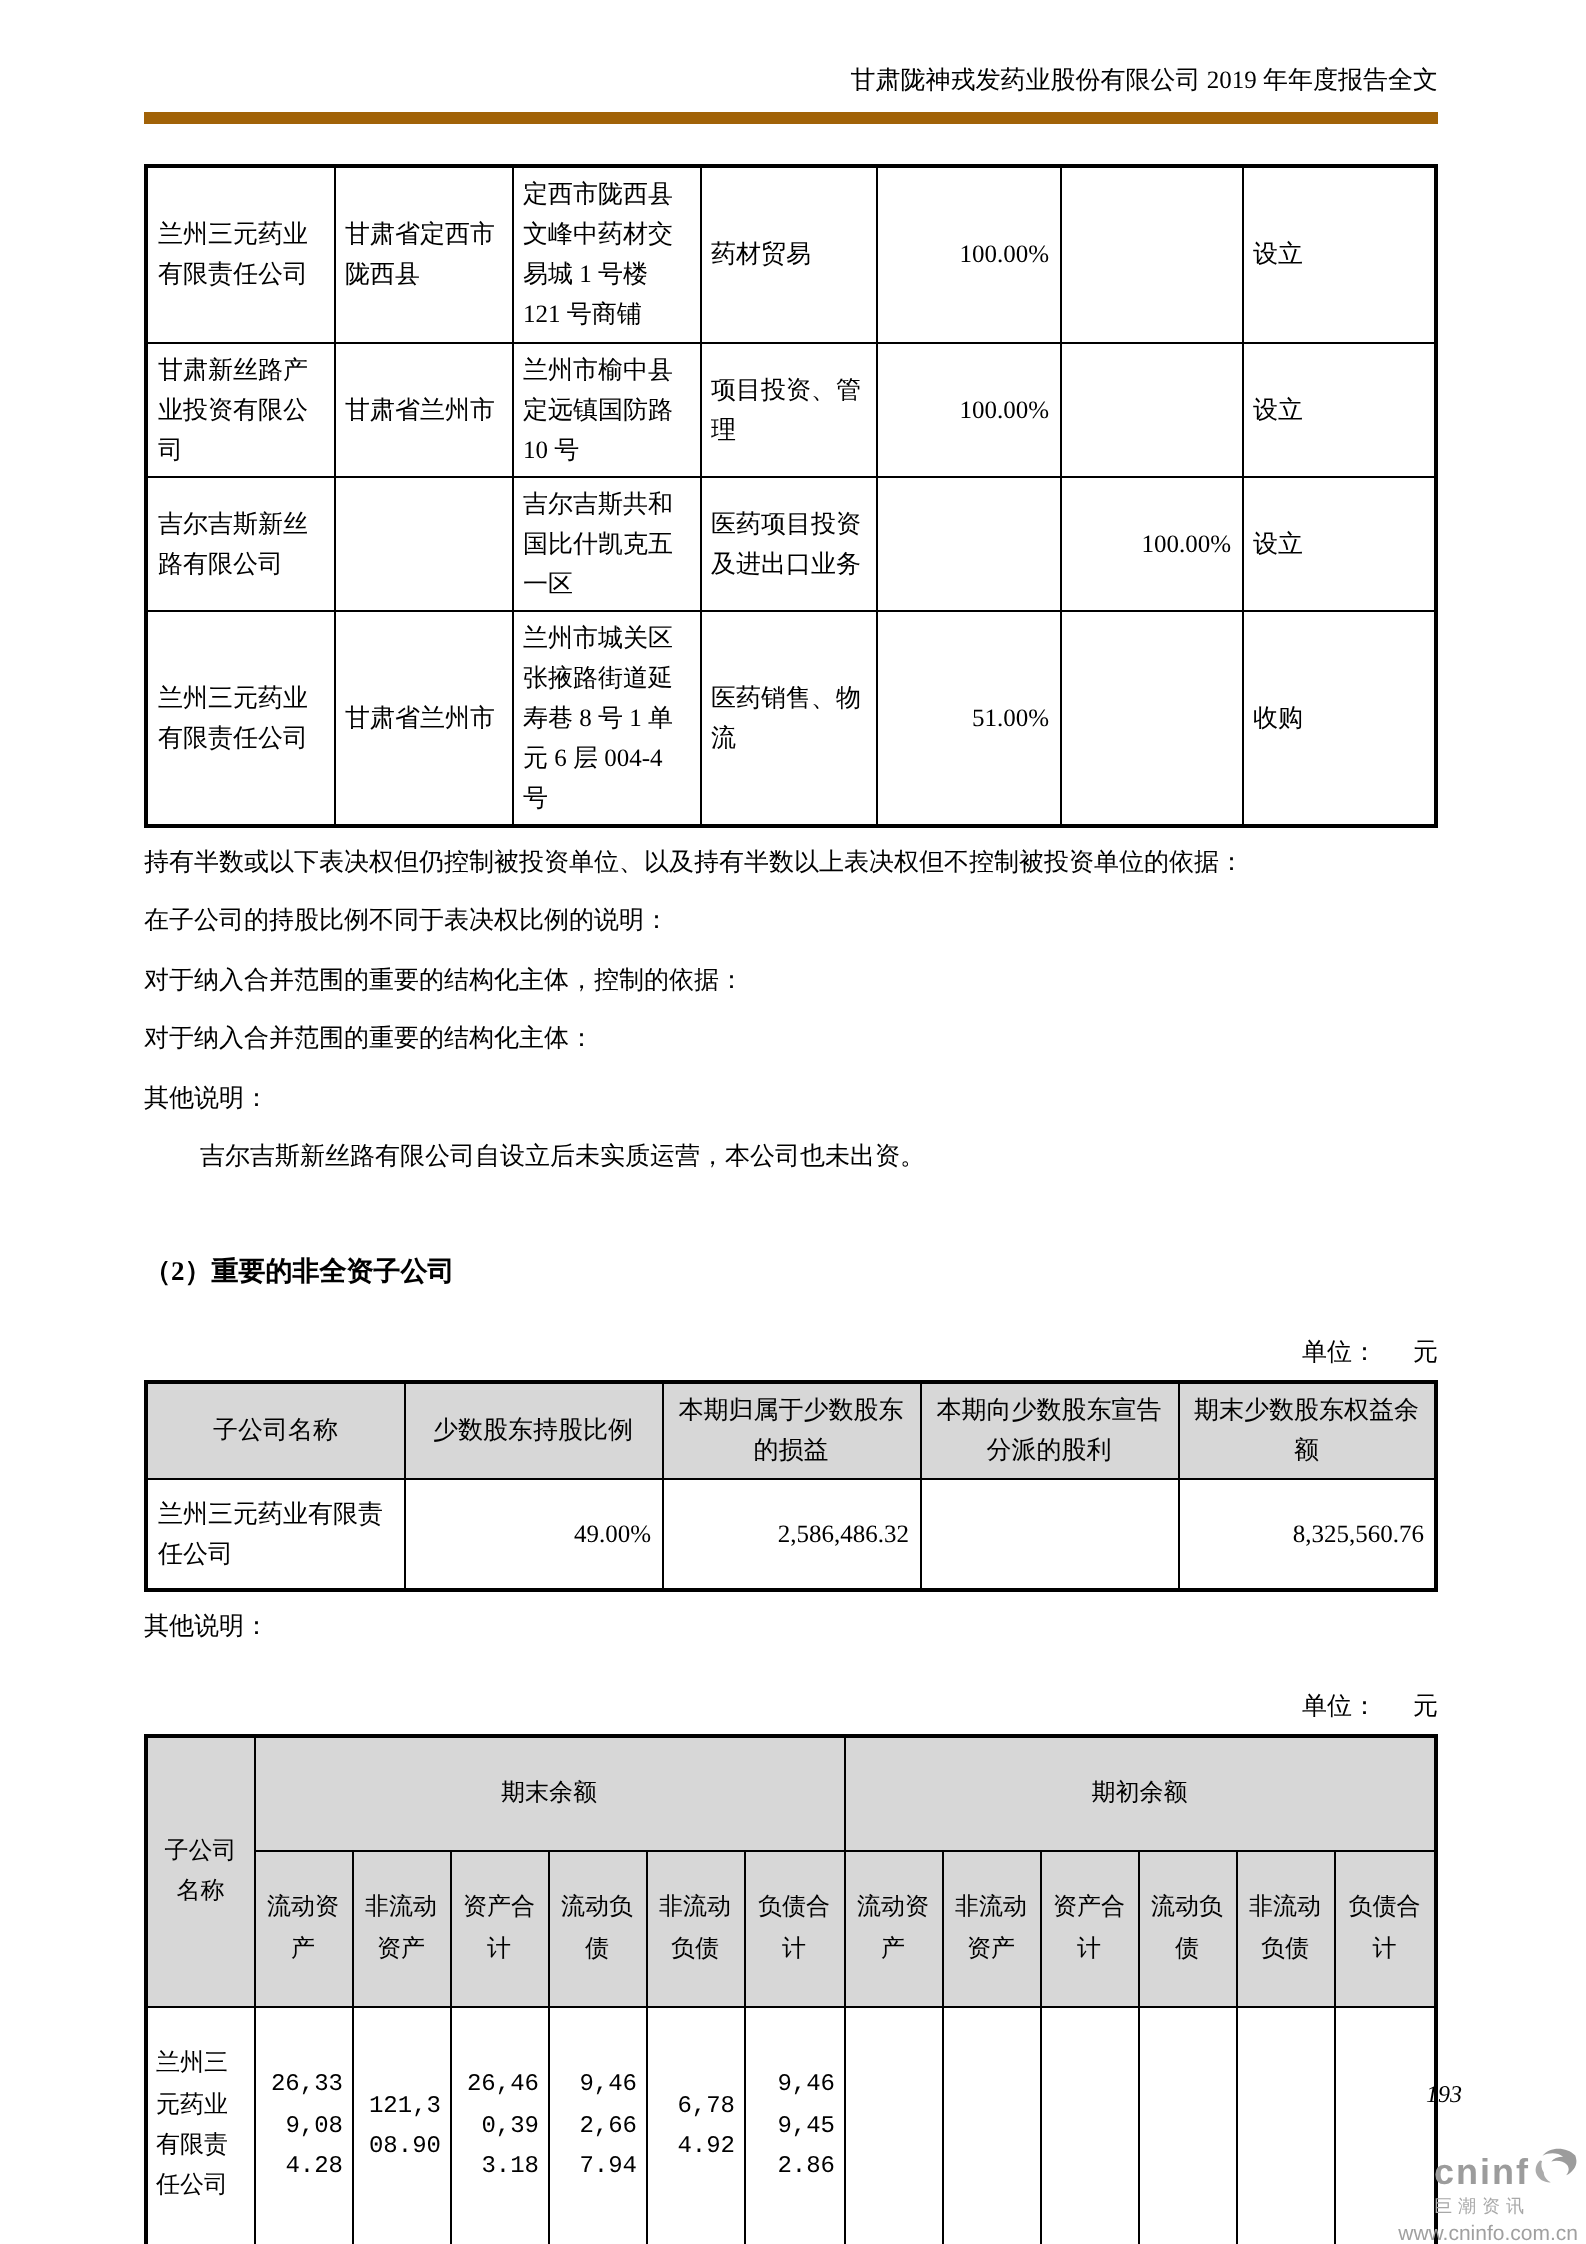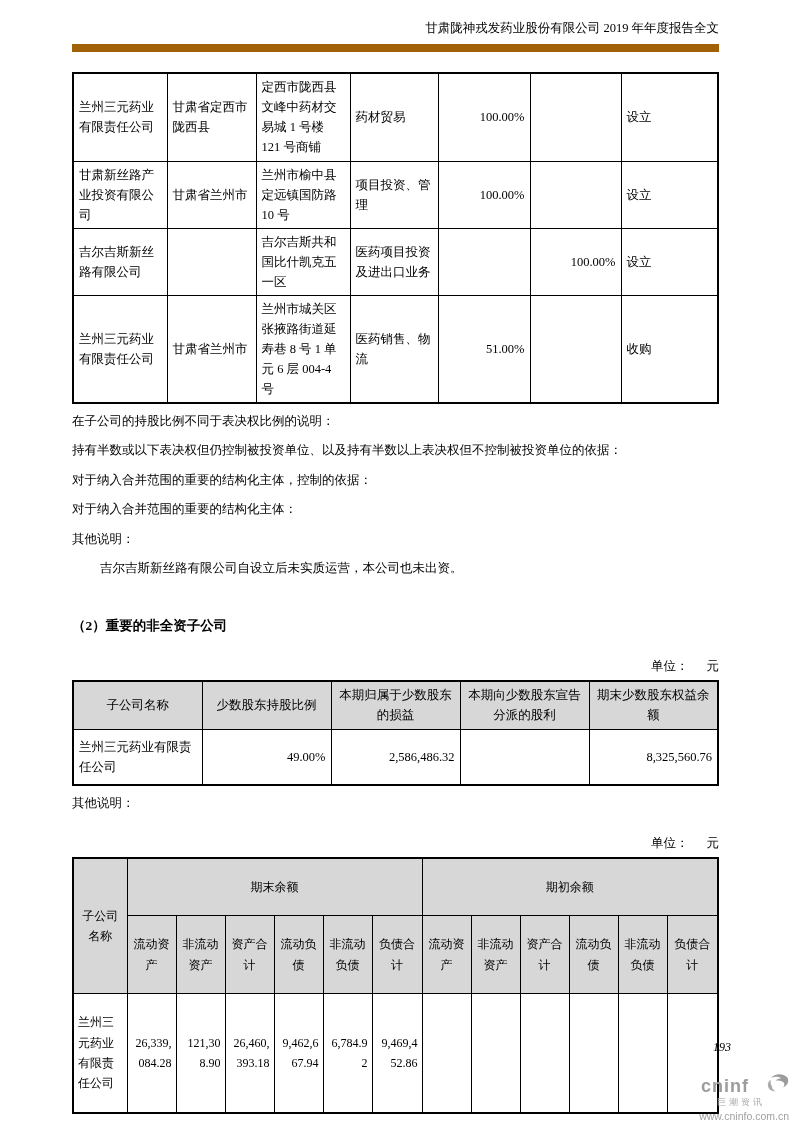--- a/index.html
+++ b/index.html
@@ -1,22 +1,22 @@
 <!DOCTYPE html>
 <html><head>
 <meta charset="utf-8">
 <style>
   * { box-sizing: border-box; margin: 0; padding: 0; }
   html,body { background:#ffffff; }
   body { font-family:"Liberation Serif","DejaVu Serif",serif; color:#000; }
   .page { position:relative; width:793px; height:1122px; background:#fff; overflow:hidden; }
   .content { position:absolute; left:72px; top:0; width:647px; }
 
-  .doc-header { padding-top:20px; text-align:right; font-size:12.5px;
-                border-bottom:8px solid #a16207; padding-bottom:7px; }
+  .doc-header { padding-top:32px; text-align:right; font-size:12.5px;
+                border-bottom:6px solid #a16207; padding-bottom:7px; }
 
   table { border-collapse:collapse; table-layout:fixed; width:647px;
           font-size:12.5px; border:2px solid #000; }
   td, th { border:1px solid #000; vertical-align:middle; padding:3px 5px;
            font-weight:normal; line-height:1.6; word-break:break-word; }
   .hd { background:#d7d7d7; text-align:center; }
   .num { text-align:right; }
 
   .t1 { margin-top:20px; }
   .t1 tr.r1 { height:88px; }
@@ -30,32 +30,32 @@
 
   .sec-heading { font-size:13.5px; font-weight:bold; margin-left:0; margin-top:40px; }
 
   .unit-row { text-align:right; font-size:12.5px; margin-top:23px; margin-bottom:5px; }
   .unit-row .u-val { margin-left:18px; }
 
   .t2 tr.hrow { height:48px; }
   .t2 tr.drow { height:56px; }
 
   .t3 { font-size:12px; }
-  .t3 td { padding:18px 4px; line-height:1.7; }
+  .t3 td { padding:18px 4px; line-height:1.7;font-family:Liberation Mono, monospace; }
   .t3 tr.g { height:30px; }
   .t3 tr.s { height:47px; }
   .t3 tr.d { height:87px; }
   .t3 .numcell { text-align:right; word-break:break-all; }
 
   .page-number { position:absolute; top:1040px; right:62px; font-size:12px;font-style:italic; }
 
   .footer-logo { position:absolute; right:4px; top:1074px; width:140px;
                  color:#a0a0a0; text-align:right;
                  font-family:"Liberation Sans","DejaVu Sans",sans-serif; }
-  .logo-line { display:flex; align-items:center; justify-content:flex-end; gap:18px; }
+  .logo-line { display:flex; align-items:center; justify-content:flex-end; gap:2px; }
   .logo-brand { font-size:18px; font-weight:bold; letter-spacing:1px; color:#9c9c9c; }
   .logo-name { font-size:9px; letter-spacing:3px; color:#a8a8a8; margin-top:-2px; margin-right:24px; }
   .logo-url { font-size:10.5px; color:#a0a0a0; margin-top:1px; }
 </style>
 </head>
 <body>
 
 <div class="page">
   <div class="content">
 
@@ -105,22 +105,22 @@
           <td>兰州市城关区张掖路街道延寿巷 8 号 1 单元 6 层 004-4 号</td>
           <td>医药销售、物流</td>
           <td class="num">51.00%</td>
           <td class="num"></td>
           <td>收购</td>
         </tr>
       </tbody>
     </table>
 
     <div class="notes">
+      <div class="note">持有半数或以下表决权但仍控制被投资单位、以及持有半数以上表决权但不控制被投资单位的依据：</div>
       <div class="note">在子公司的持股比例不同于表决权比例的说明：</div>
-      <div class="note">持有半数或以下表决权但仍控制被投资单位、以及持有半数以上表决权但不控制被投资单位的依据：</div>
       <div class="note">对于纳入合并范围的重要的结构化主体，控制的依据：</div>
       <div class="note">对于纳入合并范围的重要的结构化主体：</div>
       <div class="note">其他说明：</div>
       <div class="note indent">吉尔吉斯新丝路有限公司自设立后未实质运营，本公司也未出资。</div>
     </div>
 
     <div class="sec-heading">（2）重要的非全资子公司</div>
 
     <div class="unit-row">
       <span>单位：</span><span class="u-val">元</span>

